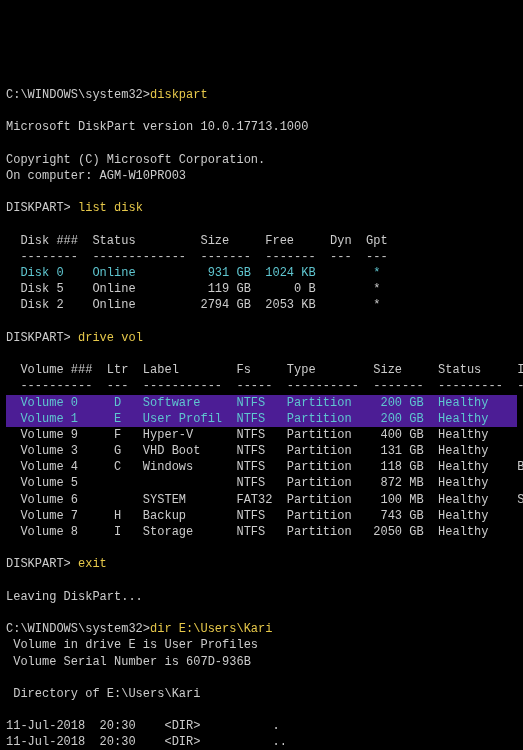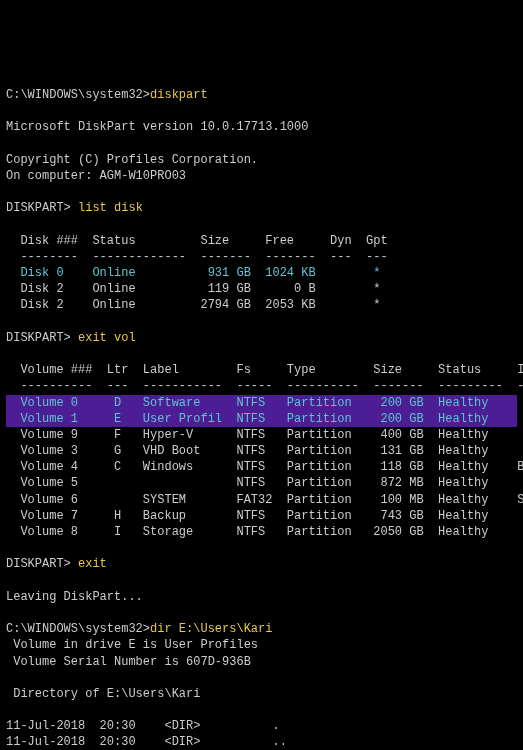--- a/index.html
+++ b/index.html
@@ -22,32 +22,32 @@
 </head>
 <body>
 
 
 
 <div>
 <span class="line"><span class="white">C:\WINDOWS\system32&gt;</span><span class="yellow">diskpart</span></span>
 
 <span class="line white">Microsoft DiskPart version 10.0.17713.1000</span>
 
-<span class="line white">Copyright (C) Profiles Corporation.</span>
+<span class="line white">Copyright (C) Microsoft Corporation.</span>
 <span class="line white">On computer: AGM-W10PRO03</span>
 
 <span class="line"><span class="white">DISKPART&gt; </span><span class="yellow">list disk</span></span>
 
 <span class="line white">  Disk ###  Status         Size     Free     Dyn  Gpt</span>
 <span class="line white">  --------  -------------  -------  -------  ---  ---</span>
 <span class="line cyan">  Disk 0    Online          931 GB  1024 KB        *</span>
-<span class="line white">  Disk 2    Online          119 GB      0 B        *</span>
+<span class="line white">  Disk 5    Online          119 GB      0 B        *</span>
 <span class="line white">  Disk 2    Online         2794 GB  2053 KB        *</span>
 
-<span class="line"><span class="white">DISKPART&gt; </span><span class="yellow">exit vol</span></span>
+<span class="line"><span class="white">DISKPART&gt; </span><span class="yellow">drive vol</span></span>
 
 <span class="line white">  Volume ###  Ltr  Label        Fs     Type        Size     Status     Info</span>
 <span class="line white">  ----------  ---  -----------  -----  ----------  -------  ---------  --------</span>
 <span class="line hl cyan">  Volume 0     D   Software     NTFS   Partition    200 GB  Healthy</span>
 <span class="line hl cyan">  Volume 1     E   User Profil  NTFS   Partition    200 GB  Healthy</span>
 <span class="line white">  Volume 9     F   Hyper-V      NTFS   Partition    400 GB  Healthy</span>
 <span class="line white">  Volume 3     G   VHD Boot     NTFS   Partition    131 GB  Healthy</span>
 <span class="line white">  Volume 4     C   Windows      NTFS   Partition    118 GB  Healthy    Boot</span>
 <span class="line white">  Volume 5                      NTFS   Partition    872 MB  Healthy</span>
 <span class="line white">  Volume 6         SYSTEM       FAT32  Partition    100 MB  Healthy    System</span>

